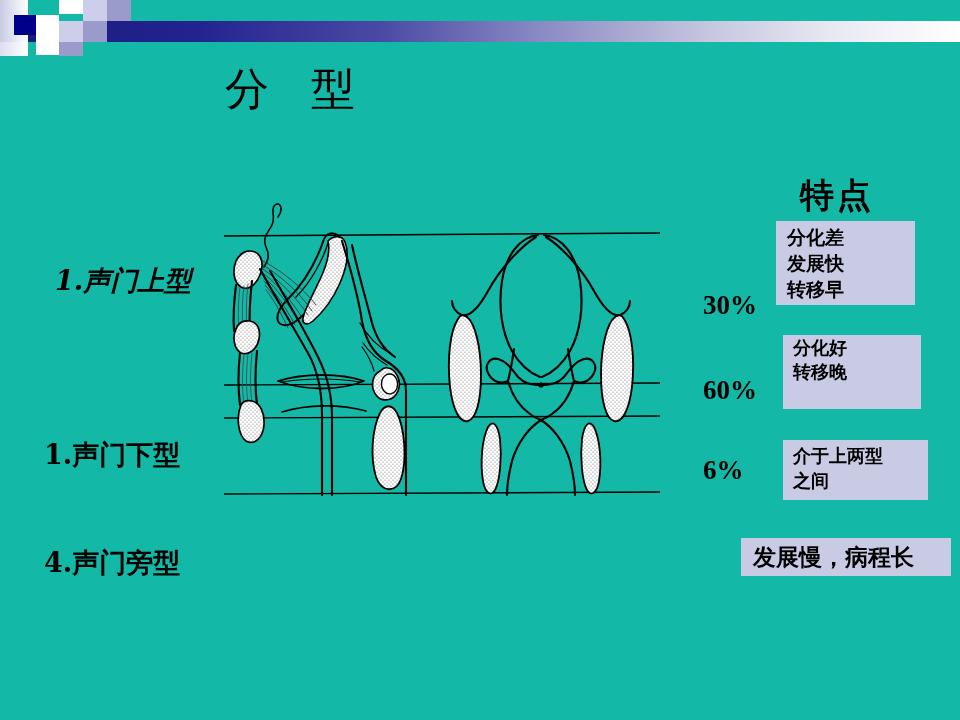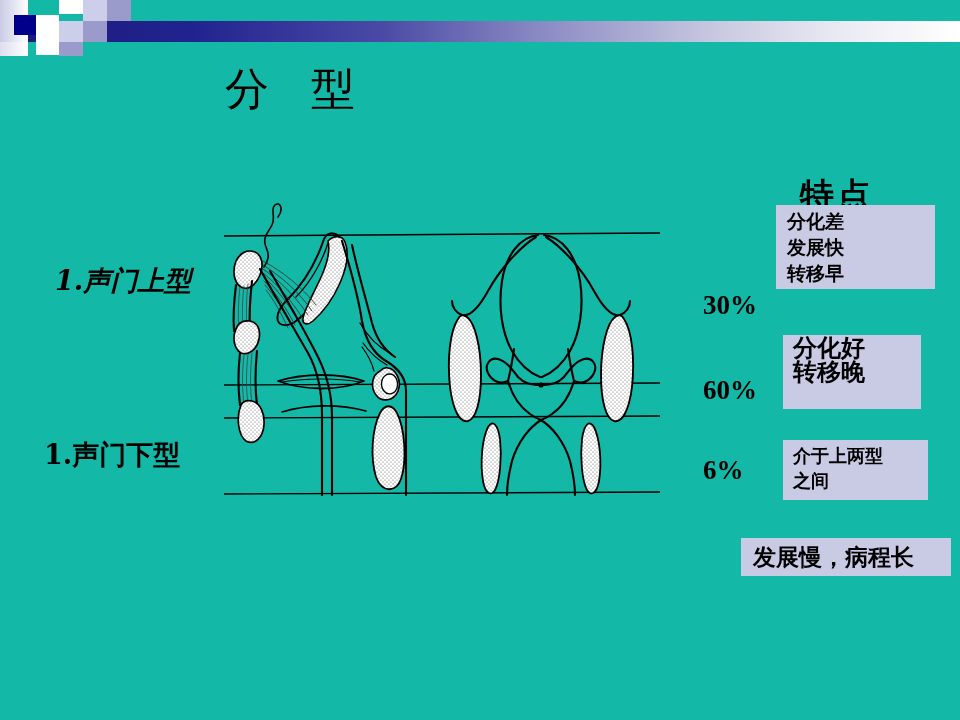--- a/index.html
+++ b/index.html
@@ -101,28 +101,28 @@
     color: #000000;
     font-weight: bold;
     font-family: "DejaVu Sans", "Liberation Sans", sans-serif;
     box-sizing: border-box;
   }
   .fbox .ln {
     display: block;
     white-space: nowrap;
   }
   .fb1 {
-    left: 776px; top: 205px; width: 159px; height: 84px;
+    left: 776px; top: 221px; width: 139px; height: 84px;
     padding: 3px 12px 0 11px;
     font-size: 19px; line-height: 26px;
   }
   .fb2 {
     left: 783px; top: 335px; width: 138px; height: 74px;
     padding: 1px 0 0 10px;
-    font-size: 24px; line-height: 24px;
+    font-size: 18px; line-height: 24px;
   }
   .fb3 {
     left: 783px; top: 440px; width: 145px; height: 60px;
     padding: 3px 0 0 10px;
     font-size: 18px; line-height: 25px;
   }
   .fb4 {
     left: 741px; top: 538px; width: 210px; height: 38px;
     padding: 3px 0 0 12px;
     font-size: 23px; line-height: 32px;
@@ -159,20 +159,21 @@
     <div class="band-sq" style="left:83px; top:21px; width:24px; height:21px; background:#9a9acb;"></div>
     <div class="band-sq" style="left:107px;top:0px;  width:24px; height:21px; background:#9a9acb;"></div>
   </div>
 
   <div class="main-title">分  型</div>
 
   <div class="feature-title">特点</div>
 
   <div class="type-label t1">1.声门上型</div>
   <div class="type-label t3">1.声门下型</div>
+  <div class="type-label t4">4.声门旁型</div>
 
   <div class="pct p1">30%</div>
   <div class="pct p2">60%</div>
   <div class="pct p3">6%</div>
 
   <div class="fbox fb1">
     <span class="ln">分化差</span>
     <span class="ln">发展快</span>
     <span class="ln">转移早</span>
   </div>

